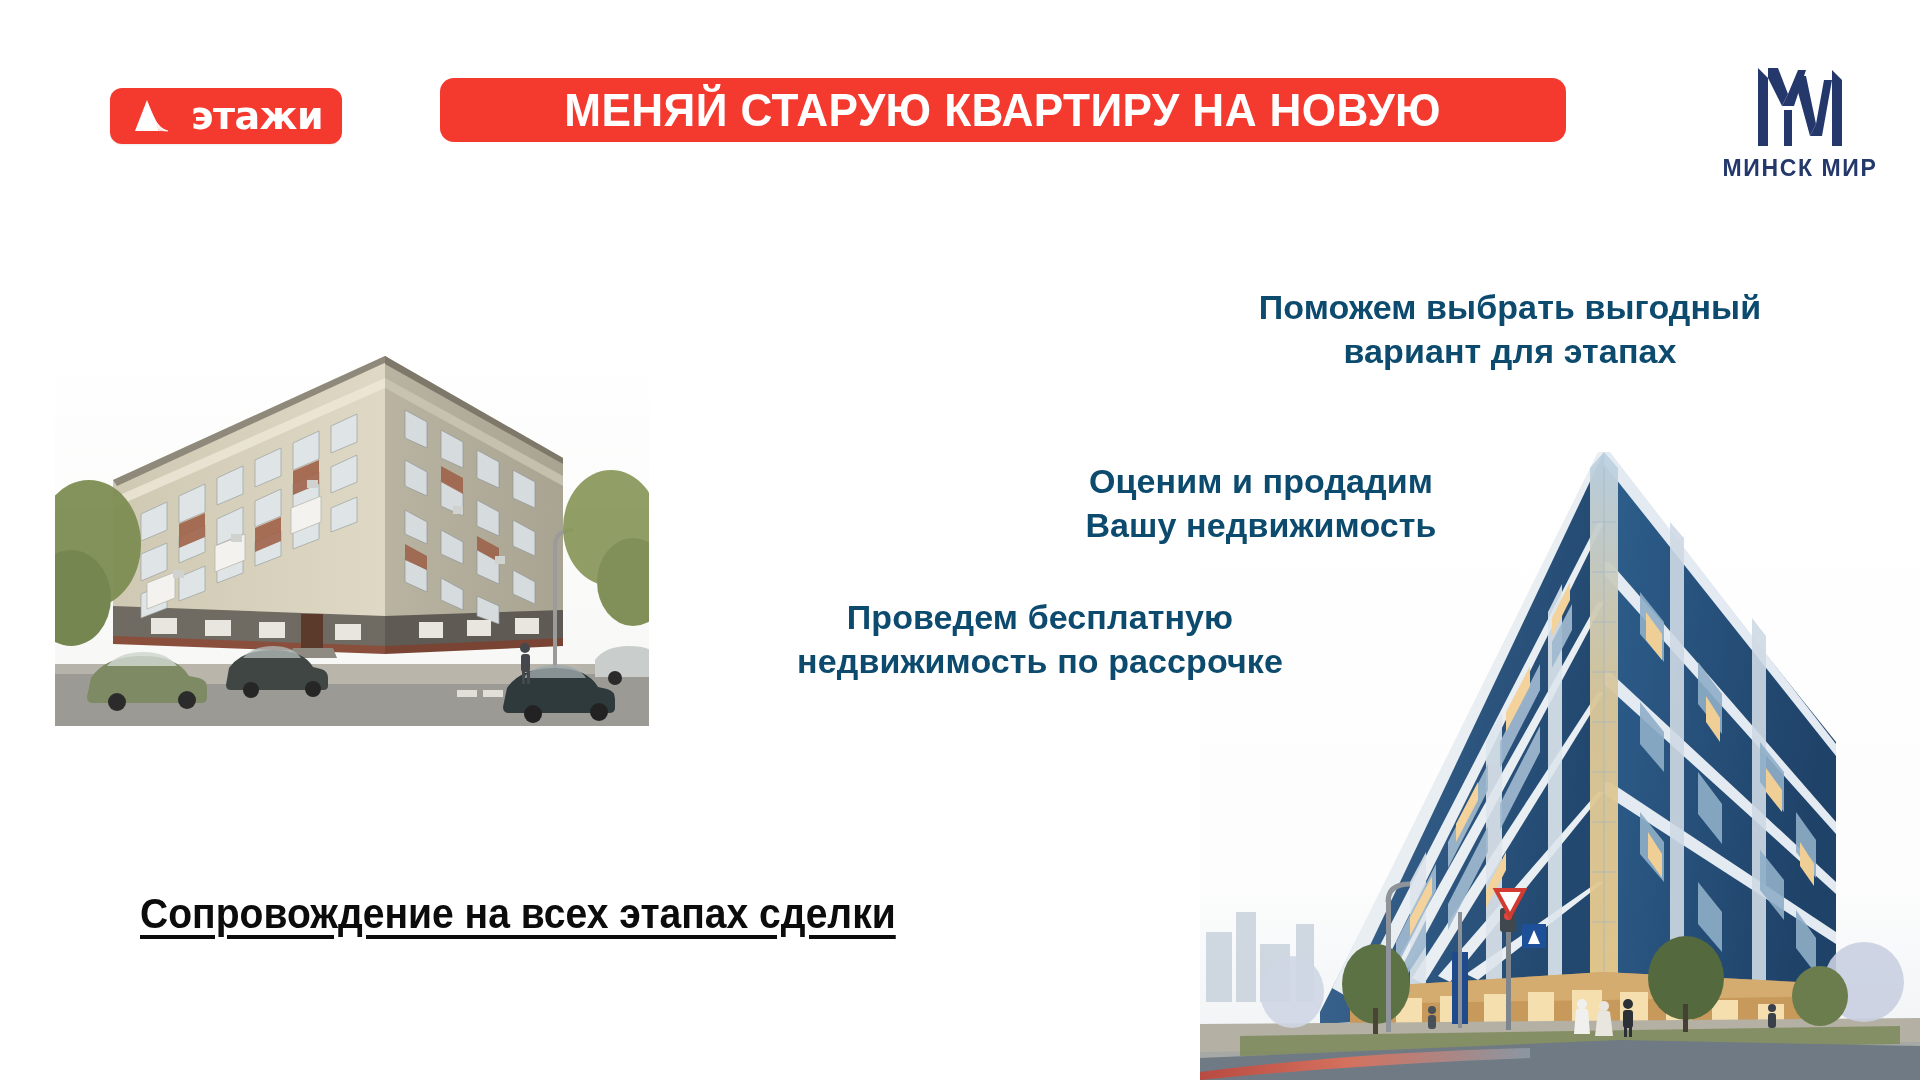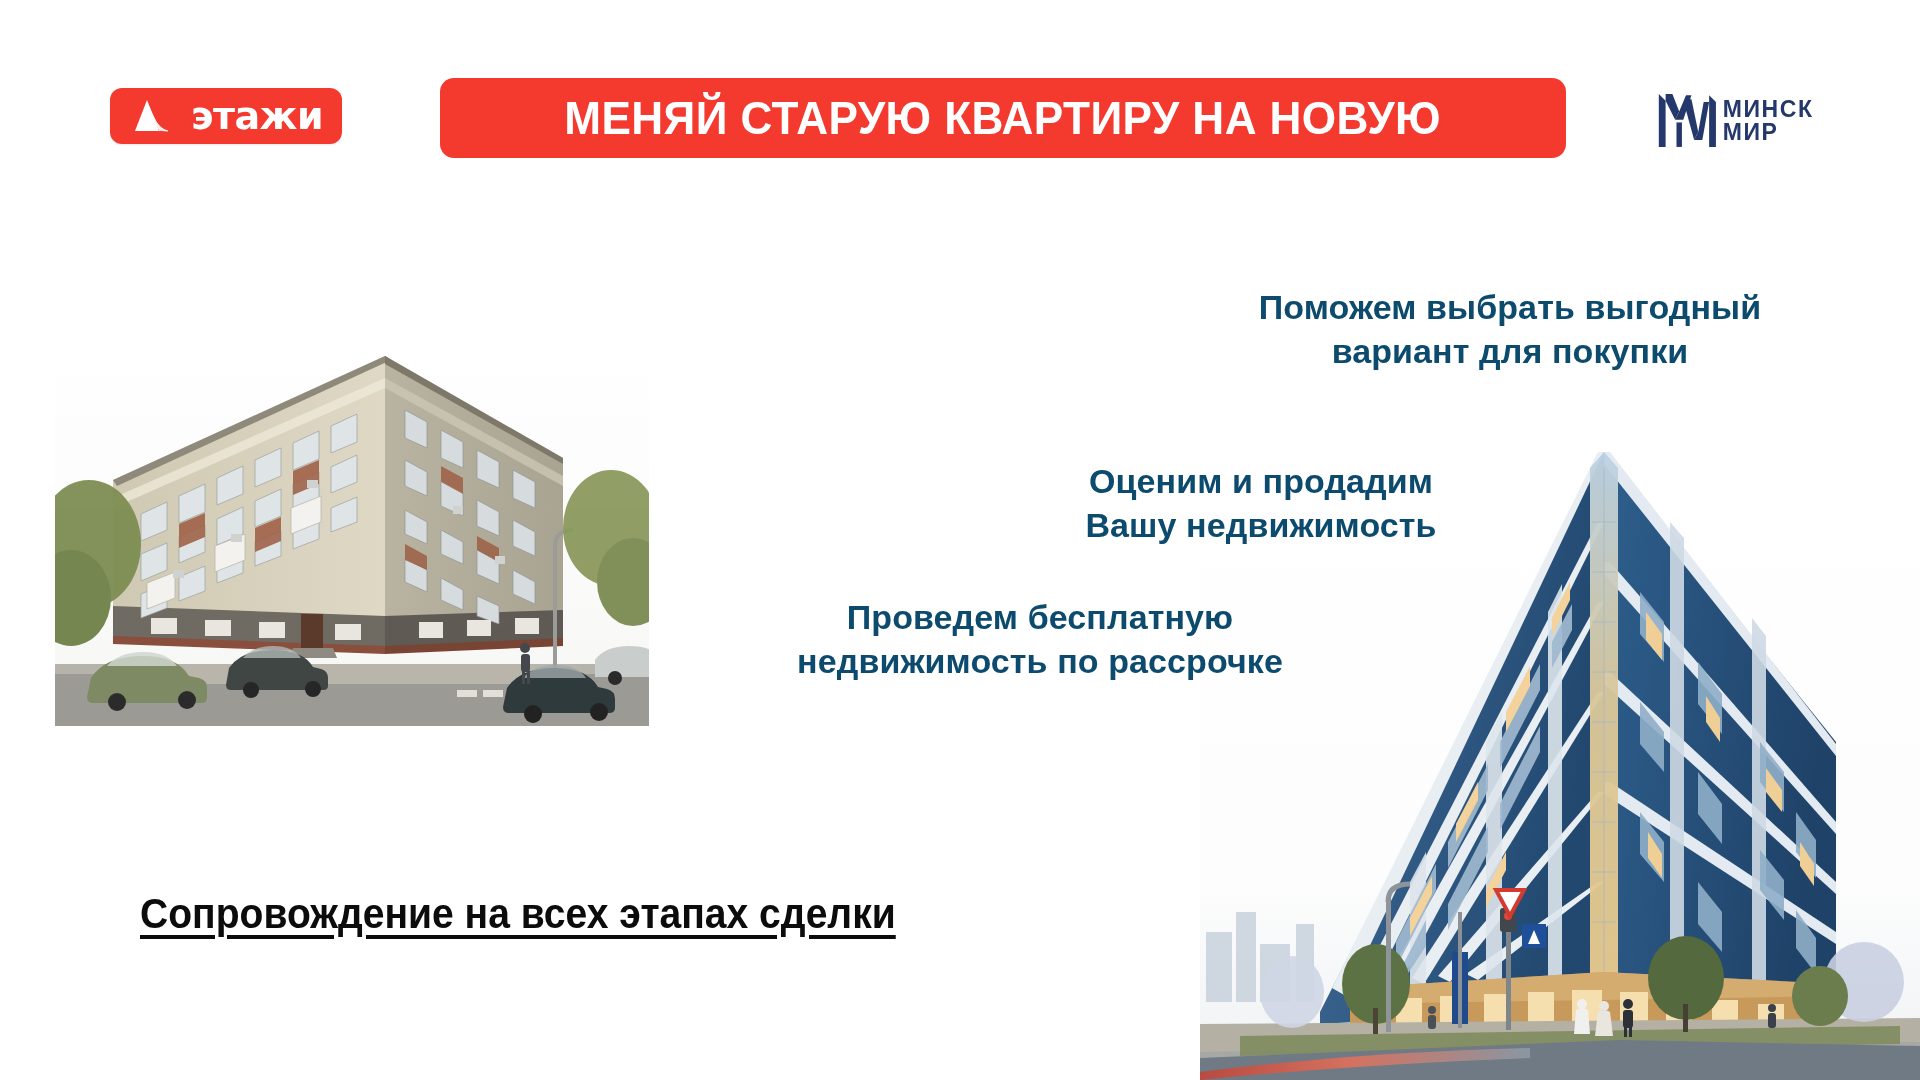--- a/index.html
+++ b/index.html
@@ -49,44 +49,44 @@
     font-weight: 700;
     letter-spacing: -0.5px;
     line-height: 1;
     font-family: "DejaVu Sans", "Liberation Sans", sans-serif;
   }
 
   
   .headline-banner {
     position: absolute;
     left: 440px; top: 78px;
-    width: 1126px; height: 80px;
+    width: 1126px; height: 64px;
     background: #F4392F;
     border-radius: 14px;
     display: flex;
     align-items: center;
     justify-content: center;
   }
   .headline-text {
     color: #ffffff;
     font-size: 46px;
     font-weight: 700;
     letter-spacing: 0.4px;
     white-space: nowrap;
     transform: scaleX(0.96);
     font-family: "Liberation Sans", "DejaVu Sans", sans-serif;
   }
 
   
   .minskmir-logo {
     position: absolute;
-    left: 1652px; top: 48px;
+    left: 1712px; top: 48px;
     width: 176px; height: 138px;
     display: flex;
-    flex-direction: row;
+    flex-direction: column;
     align-items: center;
     justify-content: center;
   }
   .mm-mark { width: 104px; height: 96px; display: block; }
   .mm-word {
     margin-top: 7px;
     color: #24386B;
     font-size: 23px;
     font-weight: 700;
     letter-spacing: 1.6px;
@@ -559,21 +559,21 @@
       <g fill="#4a5058">
         <circle cx="232" cy="598" r="4"></circle>
         <rect x="228" y="603" width="8" height="14" rx="3"></rect>
       </g>
     </g>
   </svg>
 </div>
 
 <div class="promo promo-1">
   <span class="line">Поможем выбрать выгодный</span>
-  <span class="line">вариант для покупки</span>
+  <span class="line">вариант для этапах</span>
 </div>
 
 <div class="promo promo-2">
   <span class="line">Оценим и продадим</span>
   <span class="line">Вашу недвижимость</span>
 </div>
 
 <div class="promo promo-3">
   <span class="line">Проведем бесплатную</span>
   <span class="line">недвижимость по рассрочке</span>

